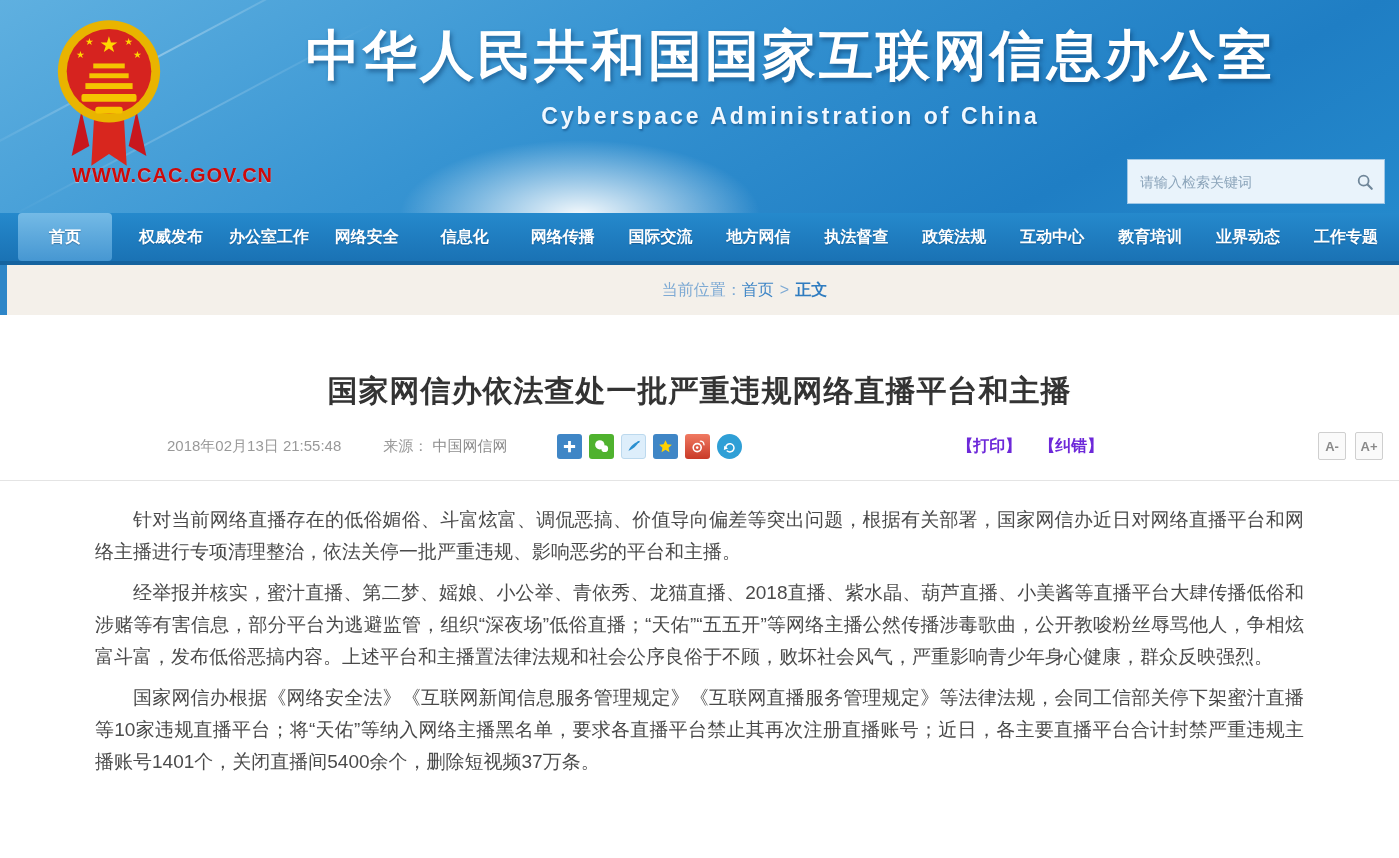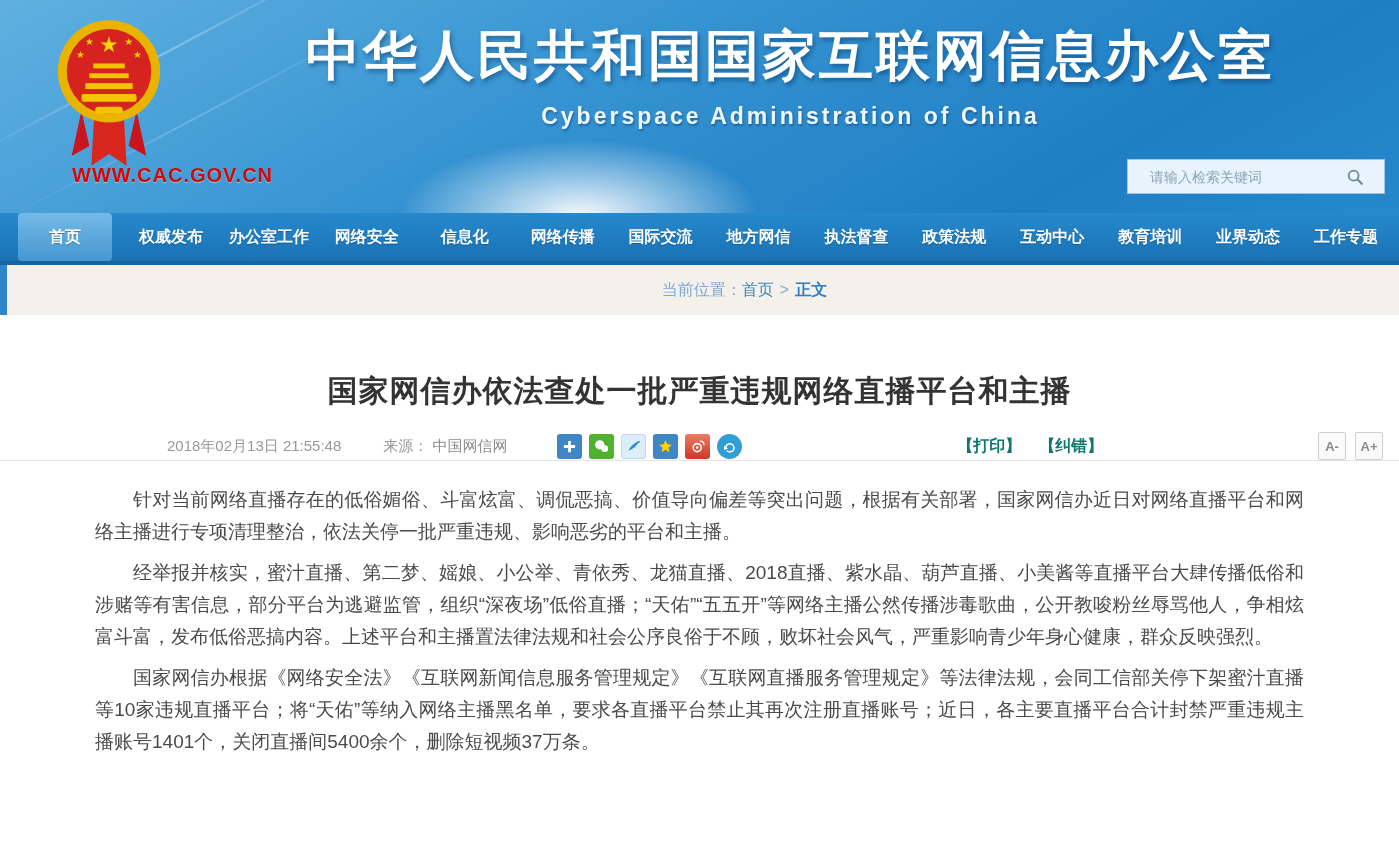--- a/index.html
+++ b/index.html
@@ -36,23 +36,23 @@
   .title-en {
     margin-top:10px; font-size:23px; font-weight:bold; letter-spacing:3px;
     color:#f0f8ff; text-shadow:1px 2px 2px rgba(8,56,104,.45);
   }
   .site-url {
     position:absolute; left:72px; top:164px;
     color:#cd0a0a; font-weight:bold; font-size:20px; letter-spacing:1px;
     text-shadow:0 1px 1px rgba(255,255,255,.45);
   }
   .search-box {
-    position:absolute; right:14px; top:159px; width:258px; height:35px;
+    position:absolute; right:14px; top:159px; width:258px; height:45px;
     background:#e9f3fb; border:1px solid #9fc7e6;
-    display:flex; align-items:center; padding:0 20px;
+    display:flex; align-items:center; padding:0 10px;
   }
   .search-box input {
     flex:1; border:none; background:transparent; outline:none;
     font-size:14px; color:#44607a; font-family:"Liberation Sans", sans-serif;
   }
   .search-box input::placeholder { color:#8ba4ba; }
   .search-glyph { width:18px; height:18px; flex:0 0 18px; cursor:pointer; }
 
   
   .nav {
@@ -80,37 +80,37 @@
   .crumb-text { margin-left:90px; font-size:16px; color:#7eaad4; }
   .crumb-text .crumb-link { color:#3d85c6; cursor:pointer; }
   .crumb-text .crumb-current { color:#2f7cc0; font-weight:bold; cursor:pointer; }
   .crumb-sep { margin:0 6px; color:#7eaad4; }
 
   
   .article-title {
     text-align:center; margin-top:56px;
     font-size:30px; font-weight:bold; color:#333; letter-spacing:1px;
   }
-  .meta-band { border-bottom:1px solid #e4e4e4; }
+  .meta-band { border-bottom:1px solid #e4e4e4; padding-bottom:20px; }
   .meta { display:flex; align-items:center; padding:0 60px 0 95px; }
   .meta .date { color:#999; font-size:15px; margin-left:72px; }
   .meta .source { color:#999; font-size:15px; margin-left:42px; }
   .meta .source b { font-weight:normal; color:#8c8c8c; }
   .share-icons { display:flex; gap:7px; margin-left:50px; }
   .icon-tile {
     width:25px; height:25px; border-radius:3px; cursor:pointer;
     display:flex; align-items:center; justify-content:center;
   }
   .tile-plus   { background:#3f86c6; }
   .tile-wechat { background:#4fb22e; }
   .tile-bird   { background:#ddeefb; border:1px solid #bcd9ee; }
   .tile-qzone  { background:#3f86c6; }
   .tile-sina   { background:linear-gradient(#f07a62,#c93a28); }
   .tile-share  { background:#2f9fd6; border-radius:50%; }
-  .print-group { margin-left:auto; display:flex; gap:18px; color:#0f766e; font-weight:bold; font-size:16px; }
+  .print-group { margin-left:auto; display:flex; gap:18px; color:#6d28d9; font-weight:bold; font-size:16px; }
   .print-group span { cursor:pointer; }
   .font-group { margin-left:auto; margin-right:-44px; display:flex; gap:9px; }
   .font-btn {
     width:28px; height:28px; border:1px solid #cfcfcf; background:#fafafa;
     color:#8a8a8a; font-size:13px; font-weight:bold; border-radius:2px;
     display:flex; align-items:center; justify-content:center; cursor:pointer;
   }
   .paragraphs { padding:14px 95px 0 95px; }
   .paragraphs p {
     font-size:19px; color:#4a4a4a; line-height:32px;

